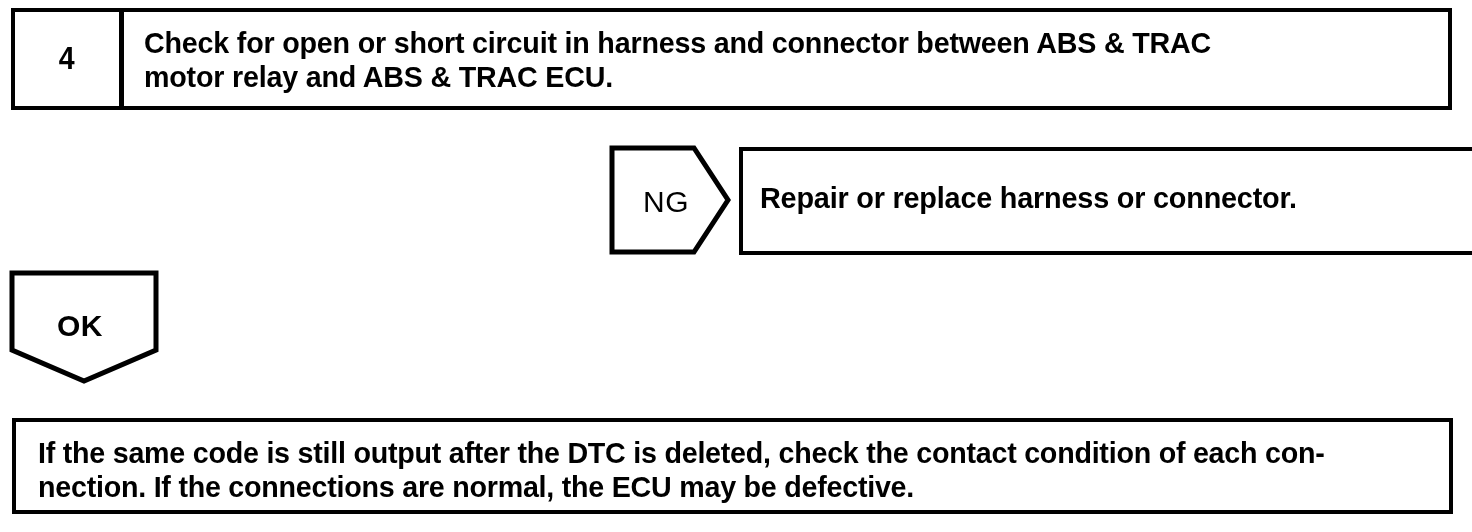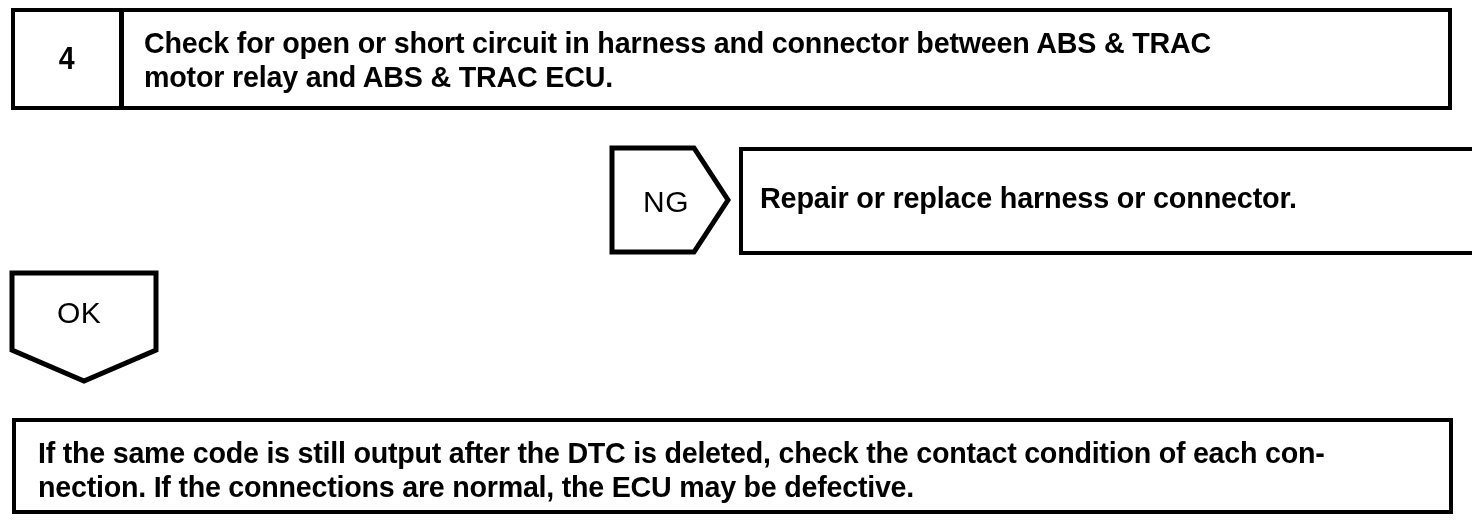--- a/index.html
+++ b/index.html
@@ -117,23 +117,23 @@
     position: absolute;
     left: 9px;
     top: 270px;
     width: 150px;
     height: 114px;
   }
   #ok-arrow svg { display: block; }
   #ok-label {
     position: absolute;
     left: 57px;
-    top: 296px;
+    top: 309px;
     font-size: 30px;
-    font-weight: normal;
+    font-weight: bold;
     letter-spacing: 0.5px;
   }
 
   
   #final-note-box {
     left: 12px;
     top: 418px;
     width: 1441px;
     height: 96px;
   }

